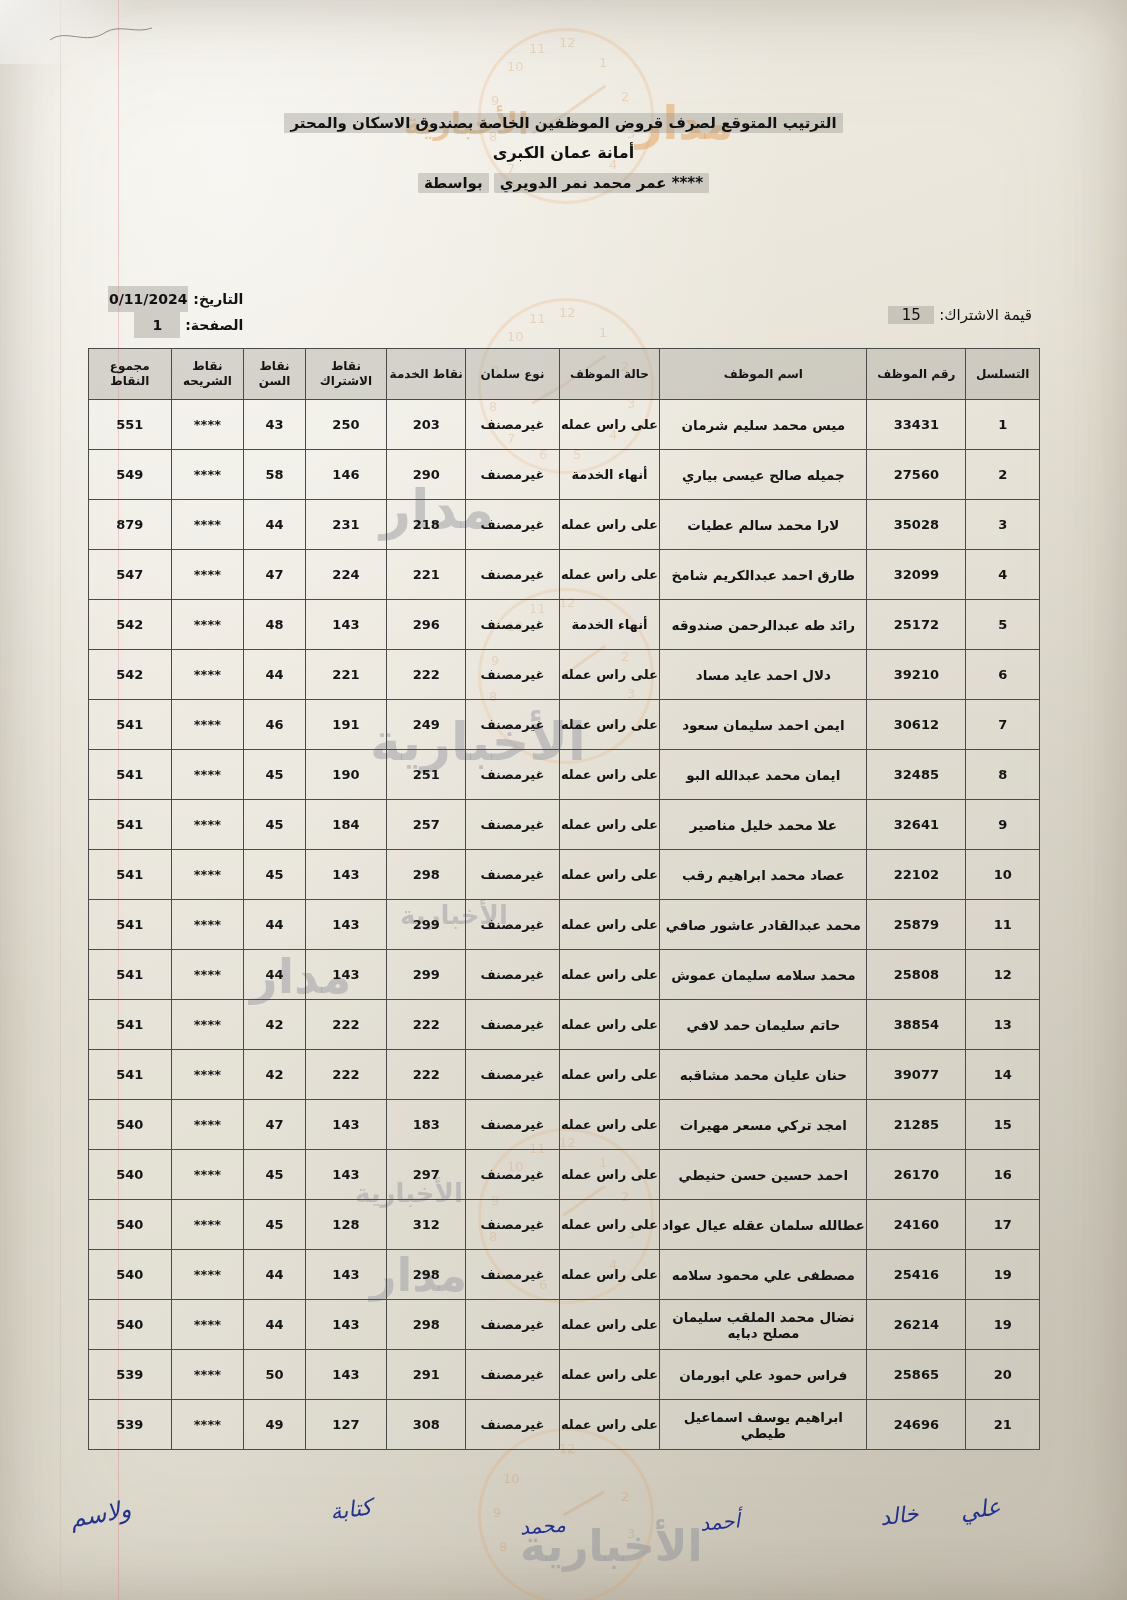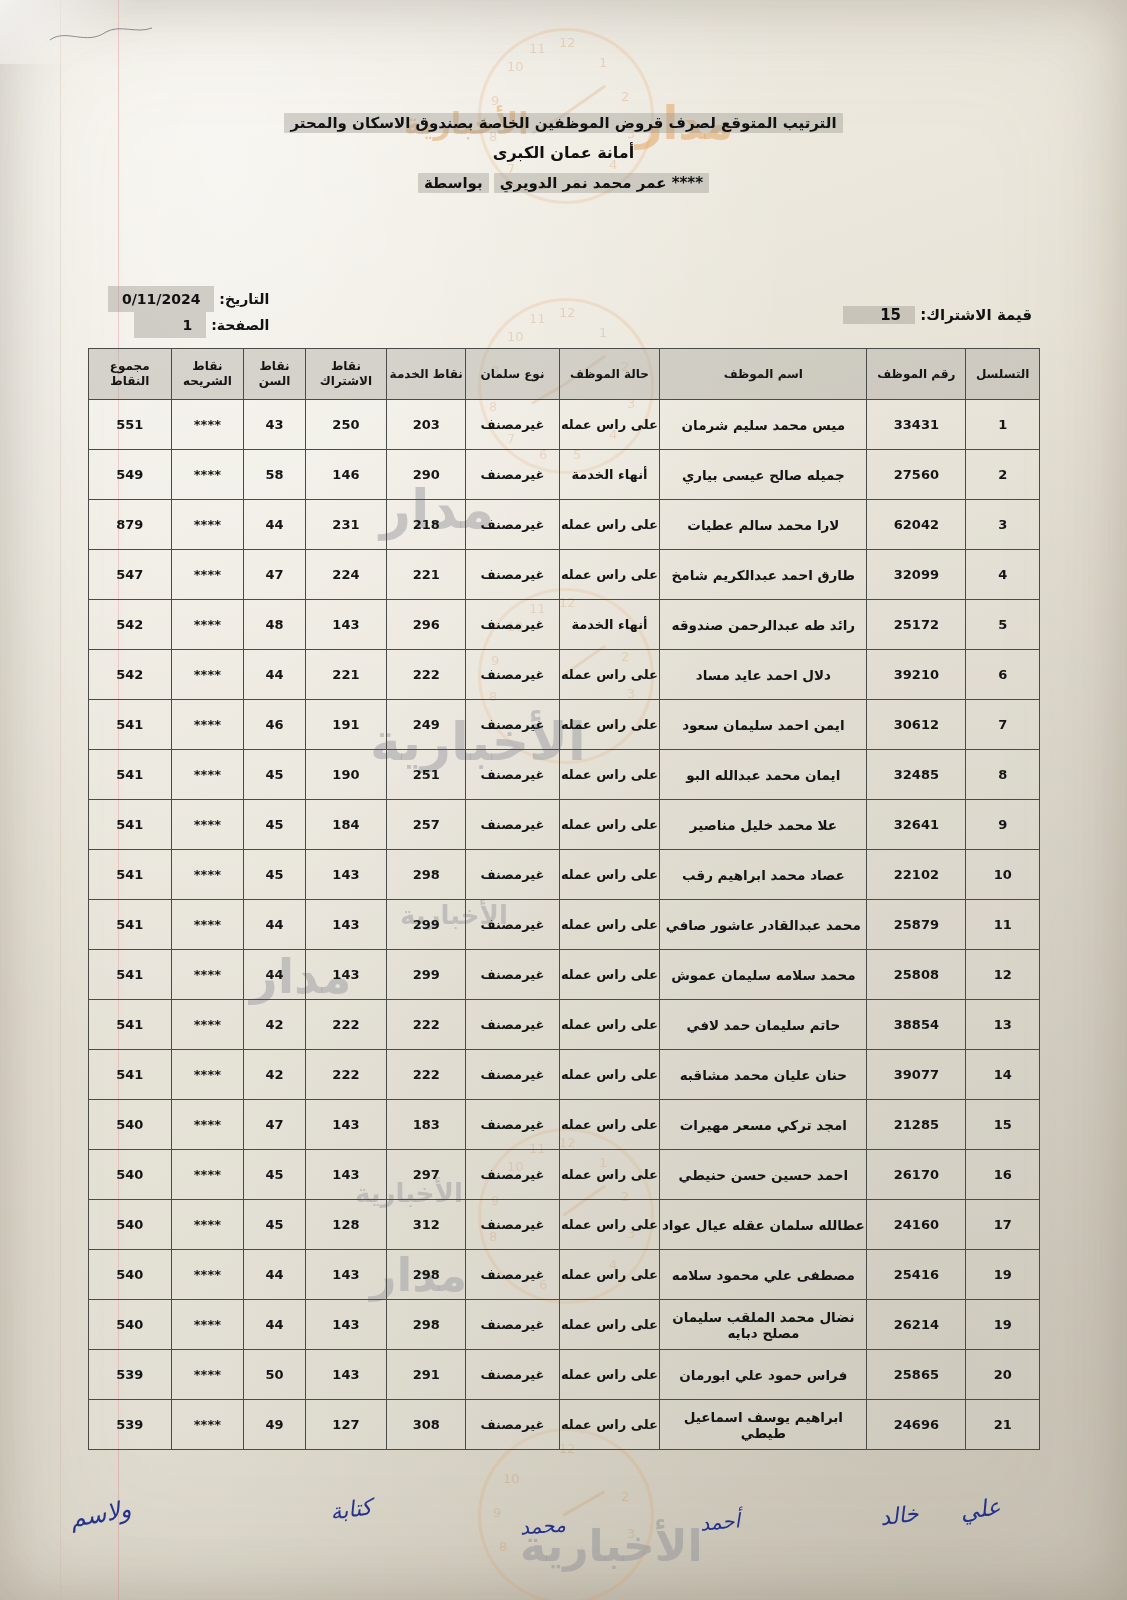--- a/index.html
+++ b/index.html
@@ -122,28 +122,29 @@
     font-weight: bold;
     z-index: 5;
     text-align: right;
     direction: rtl;
   }
   .meta-right {
     position: absolute;
     top: 306px;
     right: 95px;
     font-size: 15px;
-    font-weight: bold;
+    font-weight: normal;
     z-index: 5;
   }
   .meta-val {
     display: inline-block;
     background: rgba(150,148,140,0.40);
-    padding: 0 14px;
+    padding: 0 1px;
     min-width: 44px;
+    text-align: center;
   }
 
   
   table.data {
     position: absolute;
     top: 348px;
     right: 87px;
     width: 952px;
     border-collapse: collapse;
     font-size: 13px;
@@ -368,21 +369,21 @@
           <td>أنهاء الخدمة</td>
           <td>غيرمصنف</td>
           <td>290</td>
           <td>146</td>
           <td>58</td>
           <td>****</td>
           <td>549</td>
         </tr>
         <tr>
           <td>3</td>
-          <td>62042</td>
+          <td>35028</td>
           <td class="name">لارا محمد سالم عطيات</td>
           <td>على راس عمله</td>
           <td>غيرمصنف</td>
           <td>218</td>
           <td>231</td>
           <td>44</td>
           <td>****</td>
           <td>879</td>
         </tr>
         <tr>

